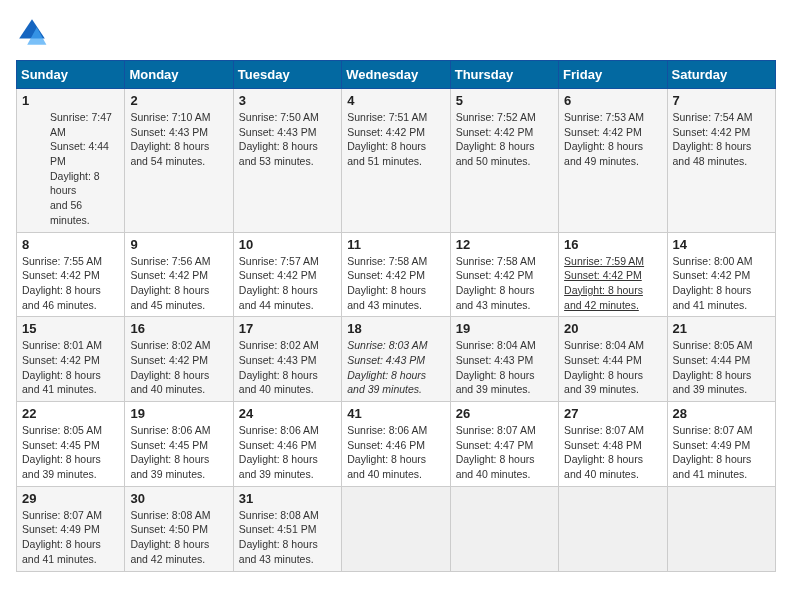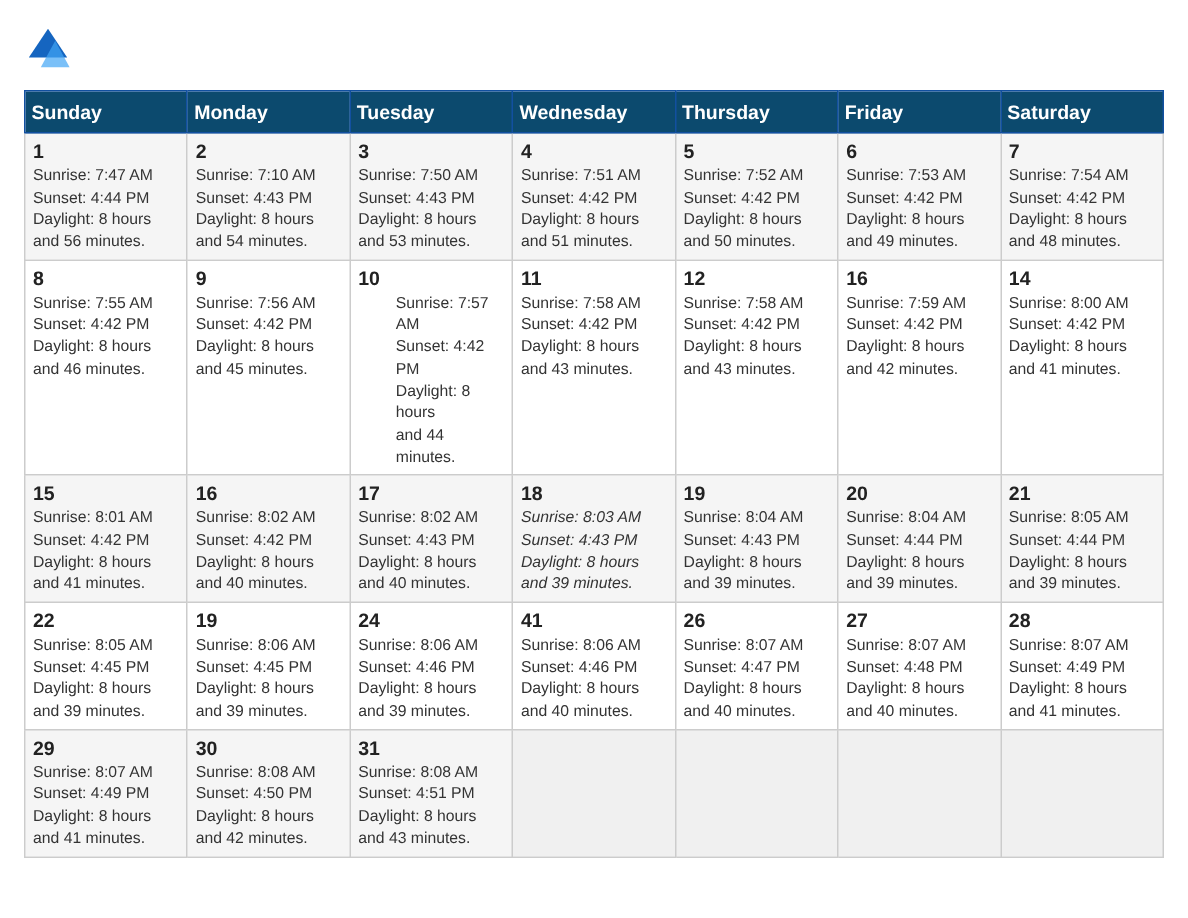--- a/index.html
+++ b/index.html
@@ -43,21 +43,21 @@
     .location-title {
       font-size: 16px;
       color: #444;
     }
     .calendar {
       width: 100%;
       border-collapse: collapse;
       font-size: 11px;
     }
     .calendar thead th {
-      background: #0c4a6e;
+      background: #0369a1;
       color: #fff;
       padding: 6px 4px;
       text-align: left;
       font-size: 13px;
       font-weight: bold;
       border: 1px solid #1250a0;
     }
     .calendar tbody td {
       border: 1px solid #ccc;
       vertical-align: top;
@@ -117,21 +117,21 @@
       <th>Wednesday</th>
       <th>Thursday</th>
       <th>Friday</th>
       <th>Saturday</th>
     </tr>
   </thead>
   <tbody id="calendar-body">
   <tr>
         <td class="">
           <span class="day-num">1</span>
-          <div class="day-info" style="white-space: pre-line;">Sunrise: 7:47 AM
+          <div class="day-info" style="white-space: pre-line; margin-left: 28px;">Sunrise: 7:47 AM
 Sunset: 4:44 PM
 Daylight: 8 hours
 and 56 minutes.</div>
         </td>
         <td>
           <span class="day-num">2</span>
           <div class="day-info" style="white-space: pre-line;">Sunrise: 7:10 AM
 Sunset: 4:43 PM
 Daylight: 8 hours
 and 54 minutes.</div>
@@ -182,42 +182,42 @@
         </td>
         <td>
           <span class="day-num">9</span>
           <div class="day-info" style="white-space: pre-line;">Sunrise: 7:56 AM
 Sunset: 4:42 PM
 Daylight: 8 hours
 and 45 minutes.</div>
         </td>
         <td>
           <span class="day-num">10</span>
-          <div class="day-info" style="white-space: pre-line; margin-left: 25px;">Sunrise: 7:57 AM
+          <div class="day-info" style="white-space: pre-line;">Sunrise: 7:57 AM
 Sunset: 4:42 PM
 Daylight: 8 hours
 and 44 minutes.</div>
         </td>
         <td>
           <span class="day-num">11</span>
           <div class="day-info" style="white-space: pre-line;">Sunrise: 7:58 AM
 Sunset: 4:42 PM
 Daylight: 8 hours
 and 43 minutes.</div>
         </td>
         <td>
           <span class="day-num">12</span>
           <div class="day-info" style="white-space: pre-line;">Sunrise: 7:58 AM
 Sunset: 4:42 PM
 Daylight: 8 hours
 and 43 minutes.</div>
         </td>
         <td>
           <span class="day-num">16</span>
-          <div class="day-info" style="white-space: pre-line;">Sunrise: 7:59 AM
+          <div class="day-info" style="white-space: pre-line; text-decoration: underline;">Sunrise: 7:59 AM
 Sunset: 4:42 PM
 Daylight: 8 hours
 and 42 minutes.</div>
         </td>
         <td>
           <span class="day-num">14</span>
           <div class="day-info" style="white-space: pre-line;">Sunrise: 8:00 AM
 Sunset: 4:42 PM
 Daylight: 8 hours
 and 41 minutes.</div>

